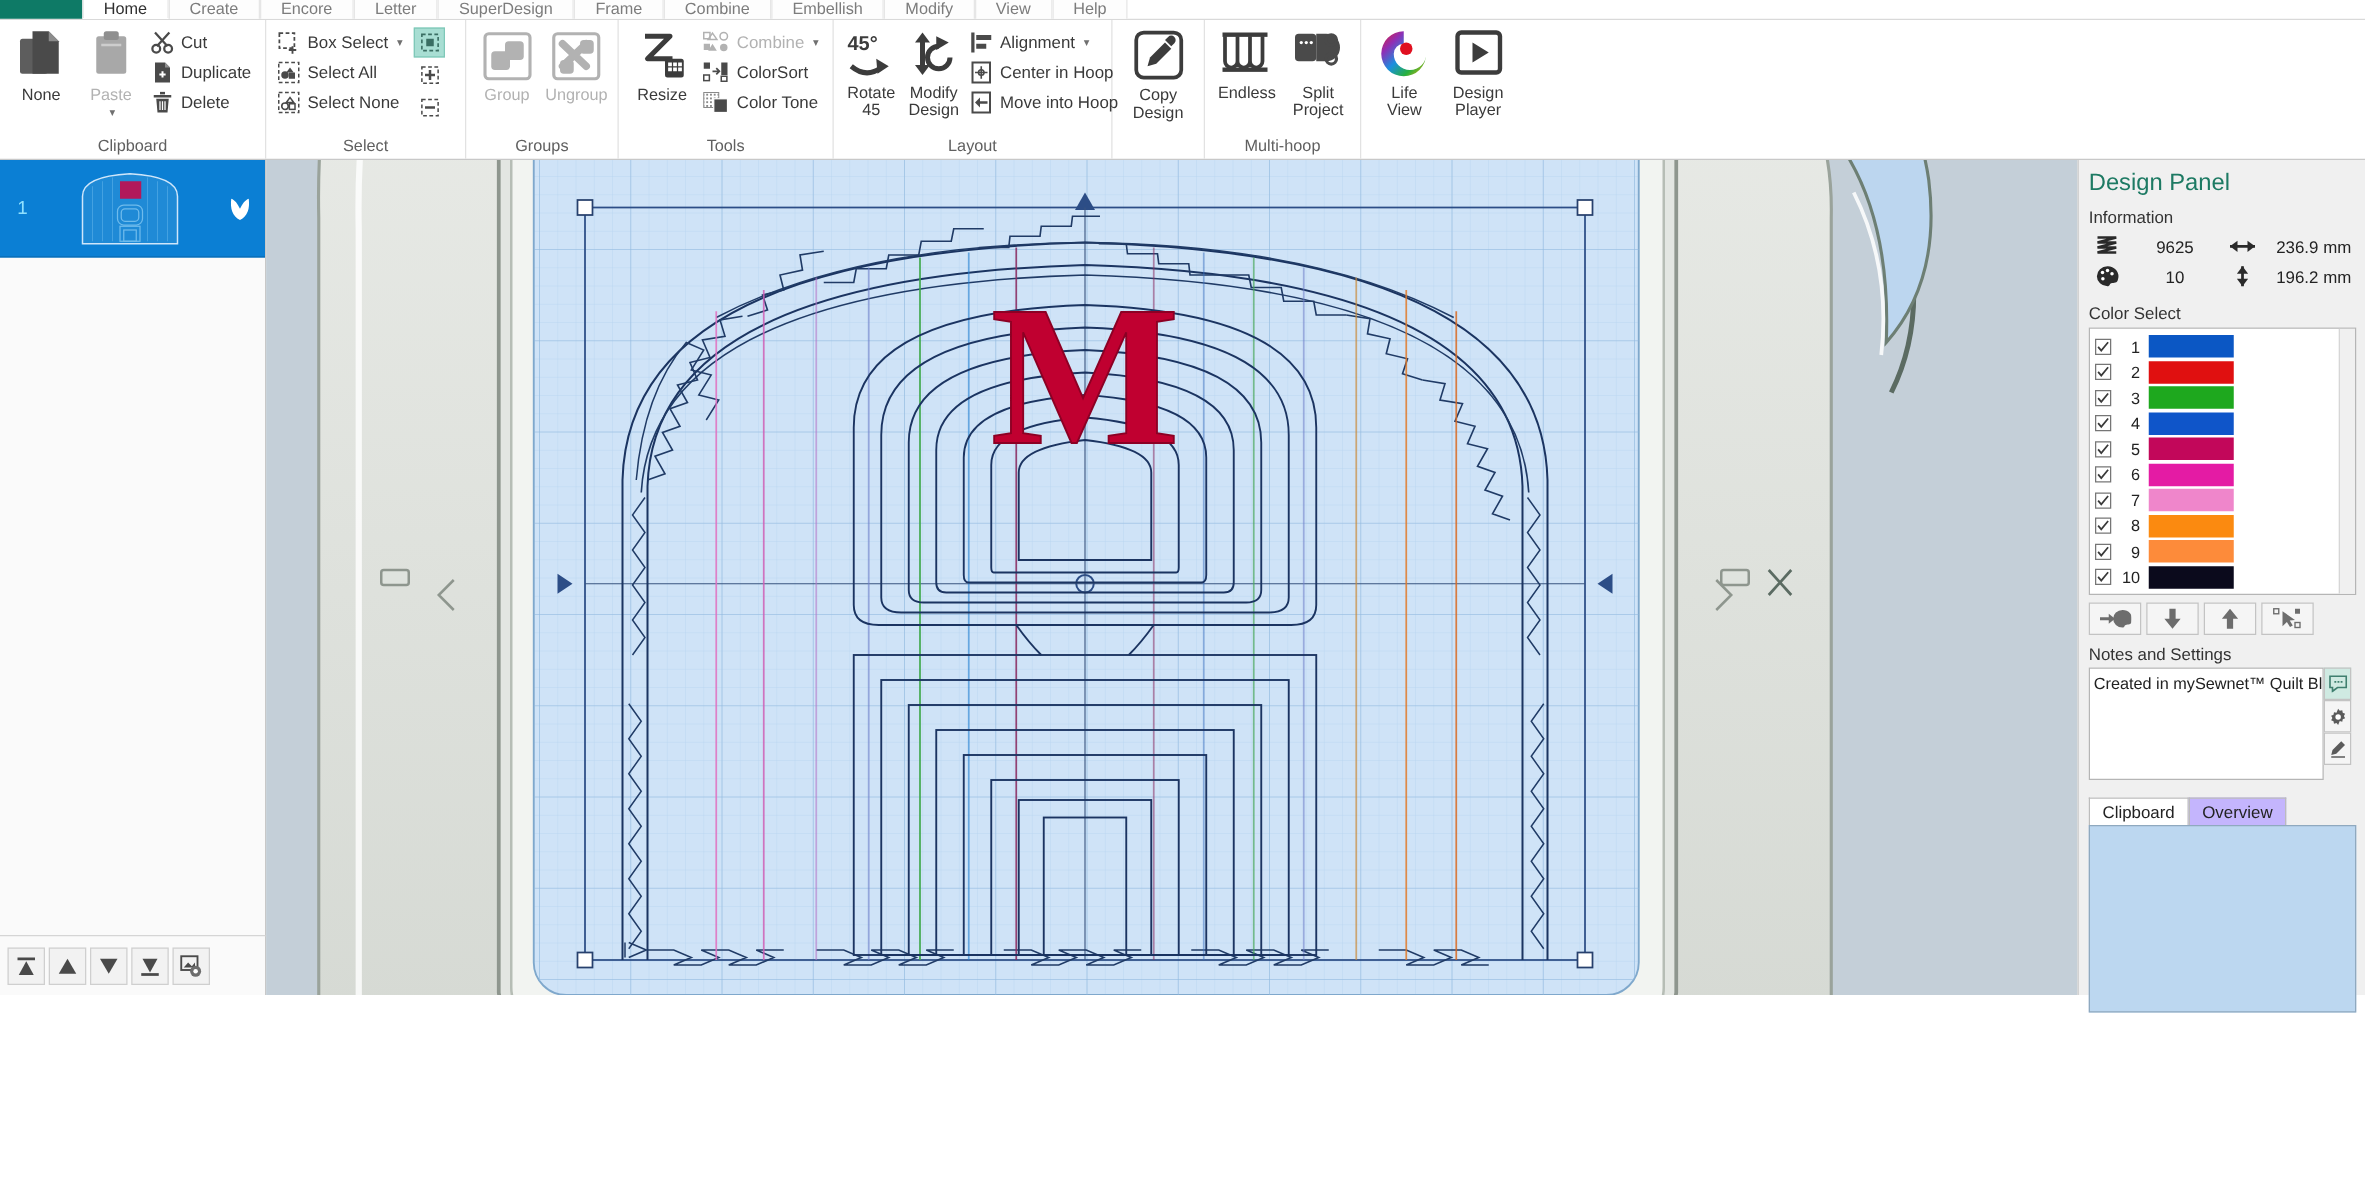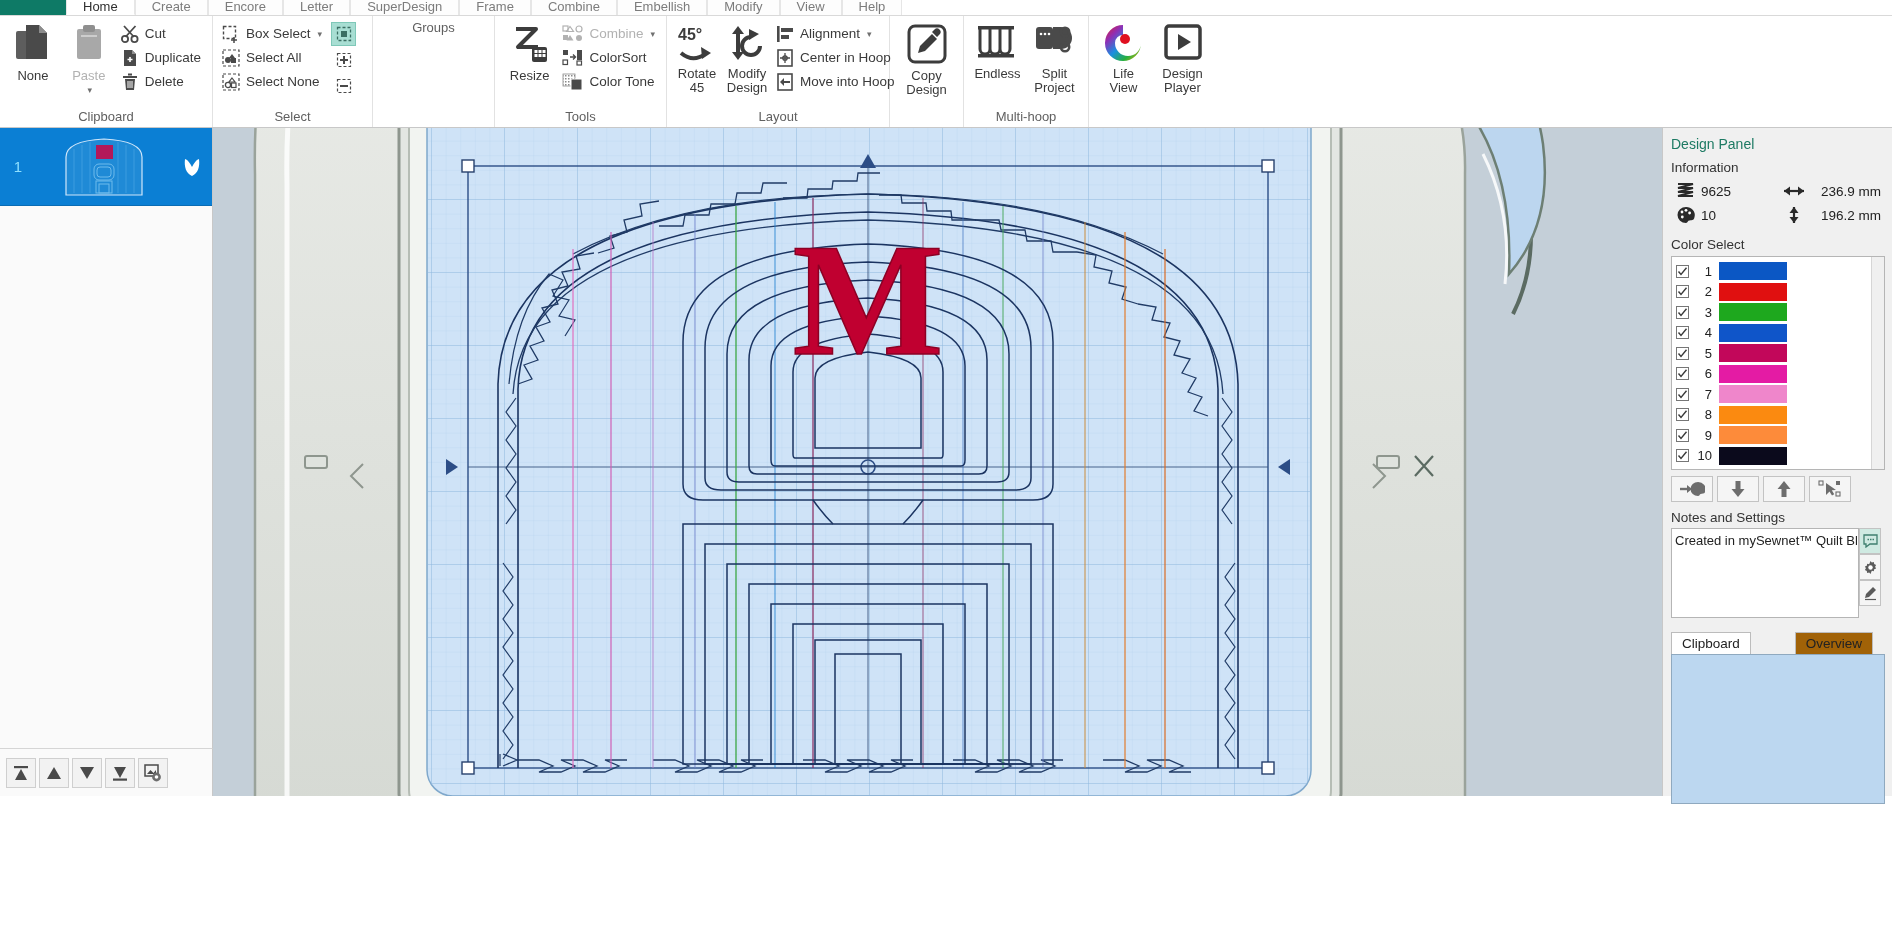--- a/index.html
+++ b/index.html
@@ -112,26 +112,26 @@
     position: absolute; top: 128px; left: 213px; right: 230px; bottom: 0;
     background: #c4cfd8; overflow: hidden;
   }
 
   
   .panel {
     position: absolute; top: 128px; right: 0; width: 230px; bottom: 0;
     background: #f0f0f0; border-left: 1px solid #c8c8c8;
     padding: 8px 0 0 8px;
   }
-  .panel-title { color: #1d7a63; font-size: 14px; margin-bottom: 8px; }
+  .panel-title { color: #1d7a63; font-size: 19px; margin-bottom: 8px; }
   .panel-sub { font-size: 13.5px; color: #333; margin-bottom: 4px; }
   .inforow { display: flex; align-items: center; height: 24px; }
   .infocell { display: flex; align-items: center; width: 108px; }
   .infoico { width: 30px; display: flex; align-items: center; justify-content: center; }
-  .infoval { font-size: 13.5px; color: #222; flex: 1; text-align: left; }
+  .infoval { font-size: 13.5px; color: #222; flex: 1; text-align: center; }
   .infoval.mm { text-align: right; padding-right: 6px; }
 
   .colorbox {
     width: 214px; height: 214px; background: #ffffff;
     border: 1px solid #b5b5b5; margin-top: 3px;
     position: relative; overflow: hidden;
   }
   .colorlist { padding: 4px 0 0 4px; }
   .colorrow { display: flex; align-items: center; height: 20.5px; }
   .cchk {
@@ -163,21 +163,21 @@
     width: 22px; height: 26px; border: 1px solid #c3c3c3; background: #f5f5f5;
     display: flex; align-items: center; justify-content: center;
   }
   .nside-btn.teal { background: #cfeae2; }
 
   .ctabs { display: flex; margin-top: 14px; }
   .ctab {
     font-size: 13.5px; padding: 3px 10px; background: #ffffff;
     border: 1px solid #bcbcbc; border-bottom: none; color: #222;
   }
-  .ctab.inactive { background: #a16207; margin-left: 44px; }
+  .ctab.inactive { background: #c4b5fd; }
   .cpreview {
     width: 214px; height: 150px; background: #bcd7f0;
     border: 1px solid #8fa9bf;
   }
 </style>
 </head>
 <body>
 
 <div id="app">
 
@@ -312,20 +312,43 @@
               <rect x="1.5" y="1.5" width="13" height="13" fill="none" stroke="#4a4a4a" stroke-width="1.2" stroke-dasharray="3,2"></rect>
               <path d="M4 8 h8" stroke="#4a4a4a" stroke-width="2"></path>
             </svg>
           </div>
         </div>
       </div>
       <div class="rgroup-label">Select</div>
     </div>
 
     <div class="rgroup" style="width:122px;">
+      <div class="rgroup-body" style="justify-content:center;">
+        <div class="big-btn disabled">
+          <span class="ico">
+            <svg width="44" height="44" viewBox="0 0 44 44">
+              <rect x="4" y="4" width="36" height="36" rx="3" fill="none" stroke="#b2b2b2" stroke-width="2.5"></rect>
+              <rect x="9" y="18" width="15" height="15" rx="3" fill="#b2b2b2"></rect>
+              <rect x="20" y="10" width="15" height="15" rx="3" fill="#b2b2b2"></rect>
+            </svg>
+          </span>
+          <span class="lbl">Group</span>
+        </div>
+        <div class="big-btn disabled">
+          <span class="ico">
+            <svg width="44" height="44" viewBox="0 0 44 44">
+              <rect x="4" y="4" width="36" height="36" rx="3" fill="none" stroke="#b2b2b2" stroke-width="2.5"></rect>
+              <path d="M11 12 L30 30 M30 12 L11 30" stroke="#b2b2b2" stroke-width="6" stroke-linecap="round"></path>
+              <rect x="25" y="9" width="11" height="11" rx="3" fill="#b2b2b2"></rect>
+              <rect x="9" y="25" width="11" height="11" rx="3" fill="#b2b2b2"></rect>
+            </svg>
+          </span>
+          <span class="lbl">Ungroup</span>
+        </div>
+      </div>
       <div class="rgroup-label">Groups</div>
     </div>
 
     <div class="rgroup" style="width:172px;">
       <div class="rgroup-body">
         <div class="big-btn">
           <span class="ico">
             <svg width="44" height="44" viewBox="0 0 44 44">
               <path d="M8 6 h20 L10 24 h20" fill="none" stroke="#3c3c3c" stroke-width="4" stroke-linejoin="round"></path>
               <rect x="24" y="24" width="15" height="15" rx="2" fill="#3c3c3c"></rect>

